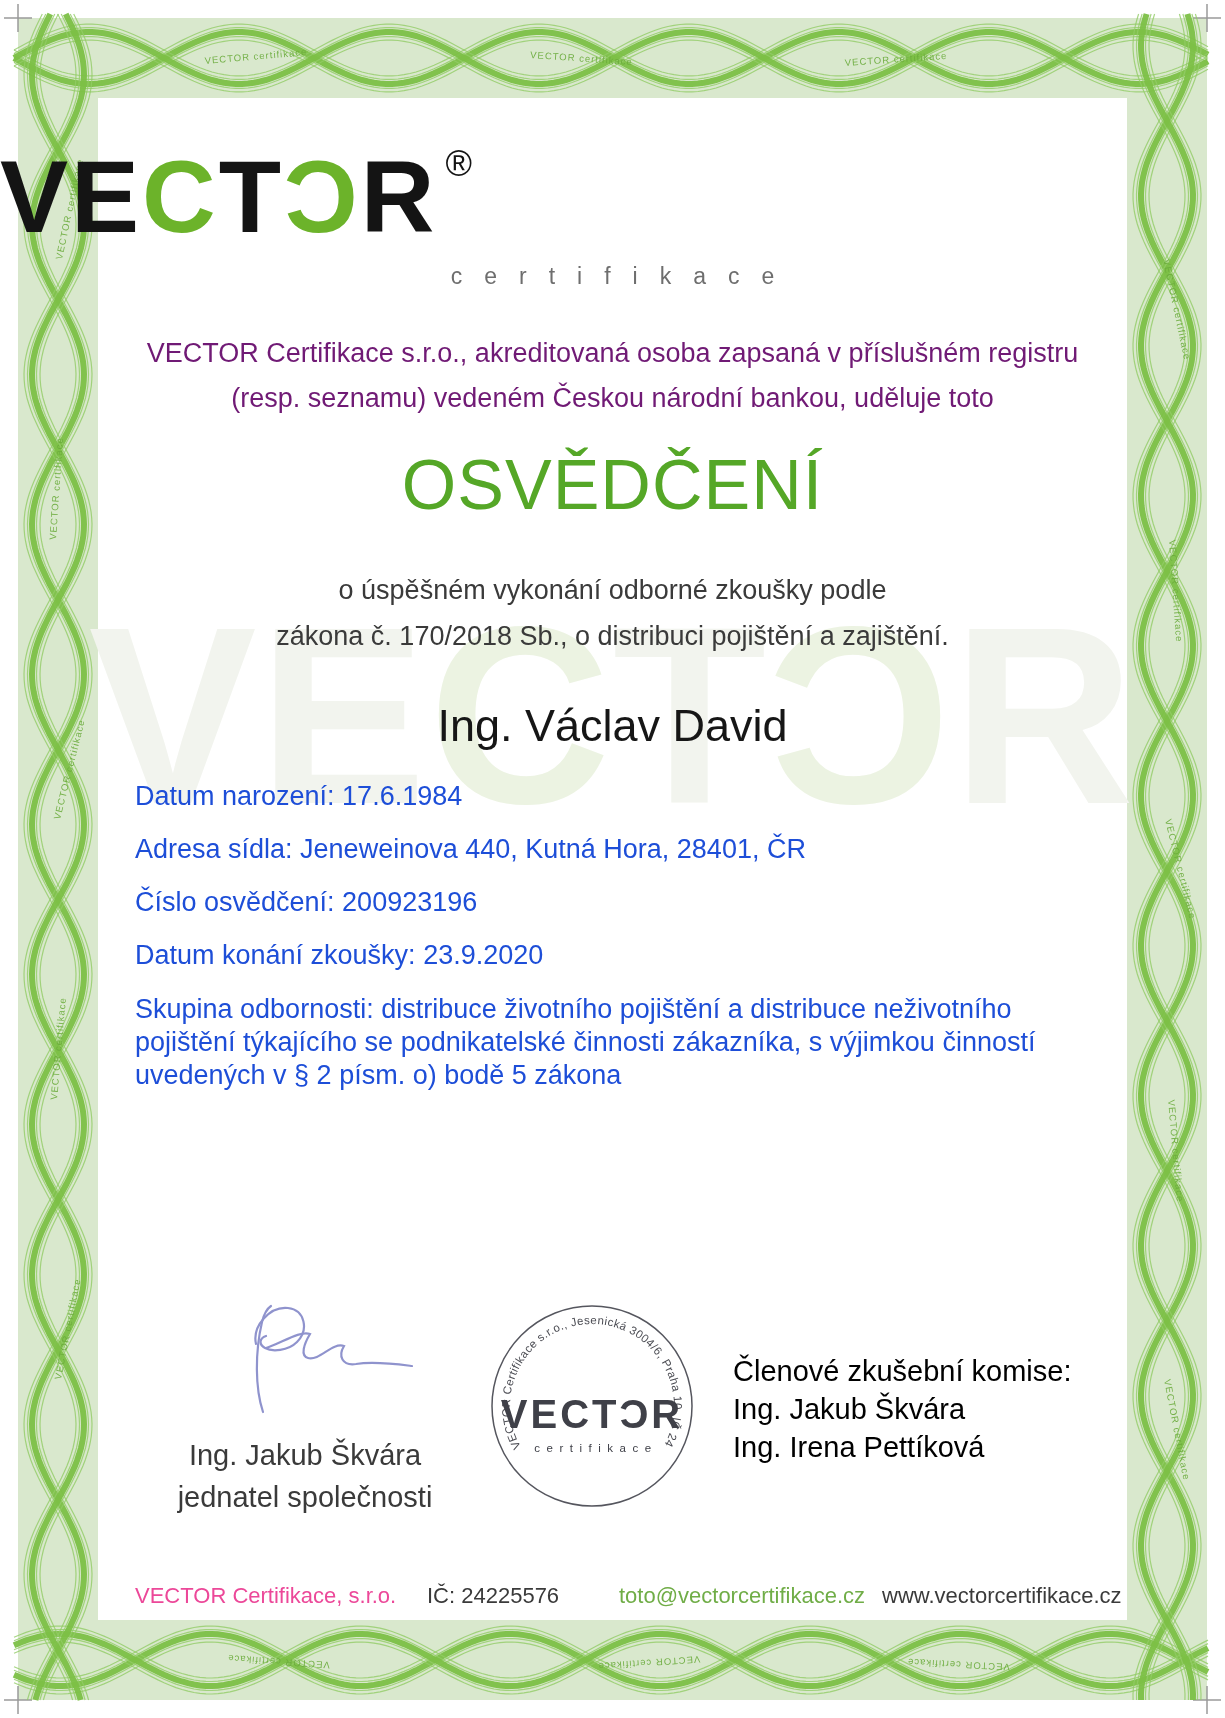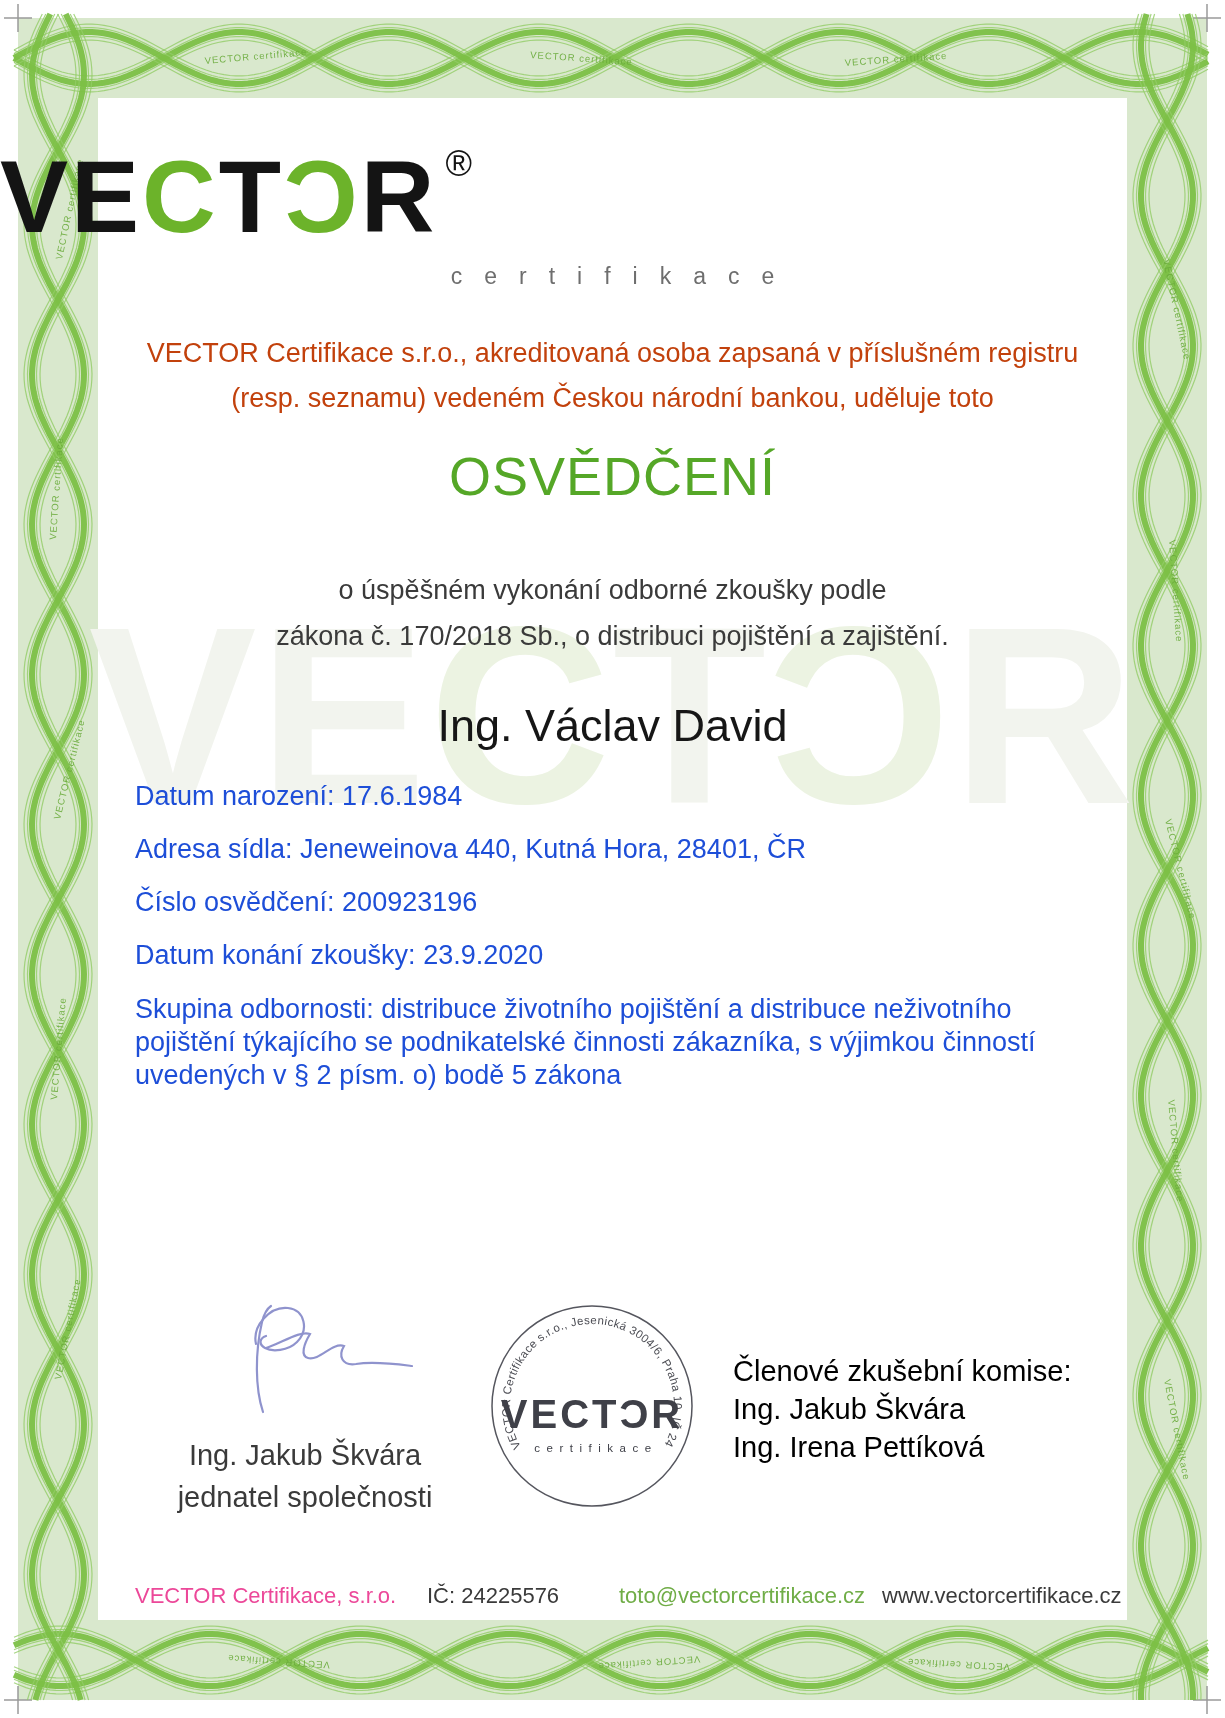--- a/index.html
+++ b/index.html
@@ -8,22 +8,22 @@
   svg.layer{position:absolute;left:0;top:0;pointer-events:none}
 
   
   .logo-row{position:absolute;top:146px;left:0;width:100%;text-align:left;white-space:nowrap;z-index:1}
   .logo-word{font-size:102px;font-weight:600;letter-spacing:3px;color:#141414;line-height:1}
   .logo-green{color:#6cb32a}
   .logo-reg{display:inline-block;font-size:36px;font-weight:400;color:#141414;transform:translateY(-56px);margin-left:8px}
   .logo-sub{position:absolute;top:263px;left:0;width:100%;text-align:center;font-size:23px;
             letter-spacing:22px;text-indent:22px;color:#6e6e6e;z-index:1}
 
-  .intro{position:absolute;top:331px;left:0;width:100%;text-align:center;font-size:27px;line-height:45px;color:#c2410c;z-index:1}
-  .cert-title{position:absolute;top:445px;left:0;width:100%;text-align:center;font-size:54px;font-weight:400;
+  .intro{position:absolute;top:331px;left:0;width:100%;text-align:center;font-size:27px;line-height:45px;color:#701a75;z-index:1}
+  .cert-title{position:absolute;top:445px;left:0;width:100%;text-align:center;font-size:70px;font-weight:400;
               letter-spacing:1px;color:#55a727;z-index:1}
   .sub{position:absolute;top:567px;left:0;width:100%;text-align:center;font-size:27px;line-height:46px;color:#3a3a3a;z-index:1}
 
   .watermark{position:absolute;top:590px;left:50%;transform:translateX(-50%);font-size:252px;font-weight:600;
              letter-spacing:2px;line-height:1;white-space:nowrap;z-index:0;user-select:none}
   .wm-d{color:#f2f4ee}.wm-g{color:#ecf3e2}
 
   .holder{position:absolute;top:700px;left:0;width:100%;text-align:center;font-size:45px;font-weight:400;color:#161616;z-index:1}
 
   .details{position:absolute;top:781px;left:135px;width:965px;color:#1d4ed8;z-index:1}

